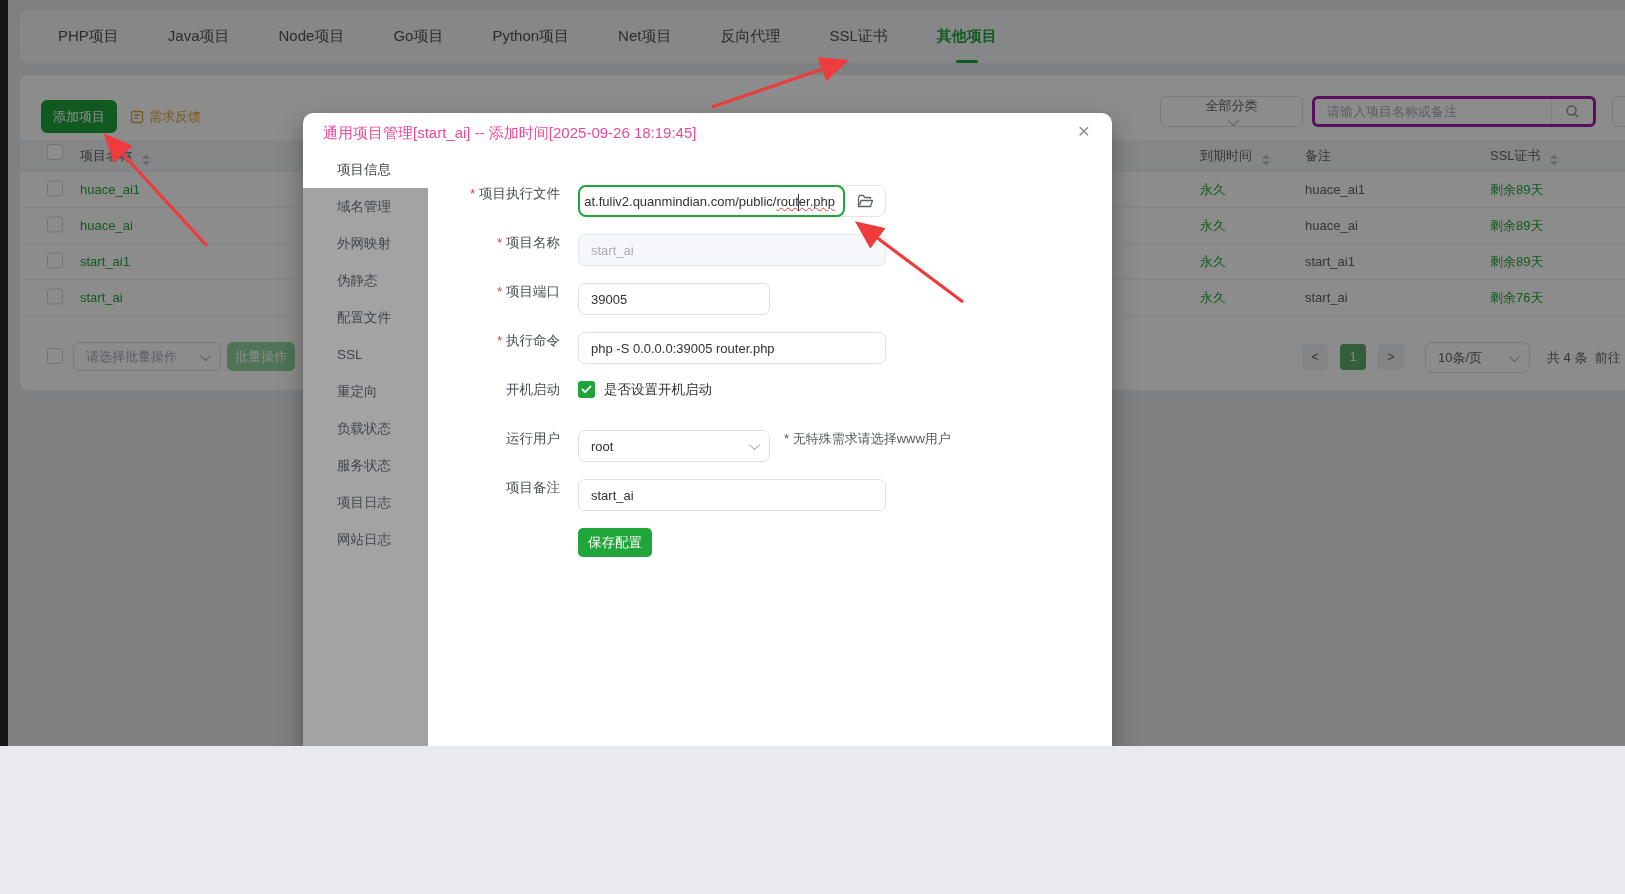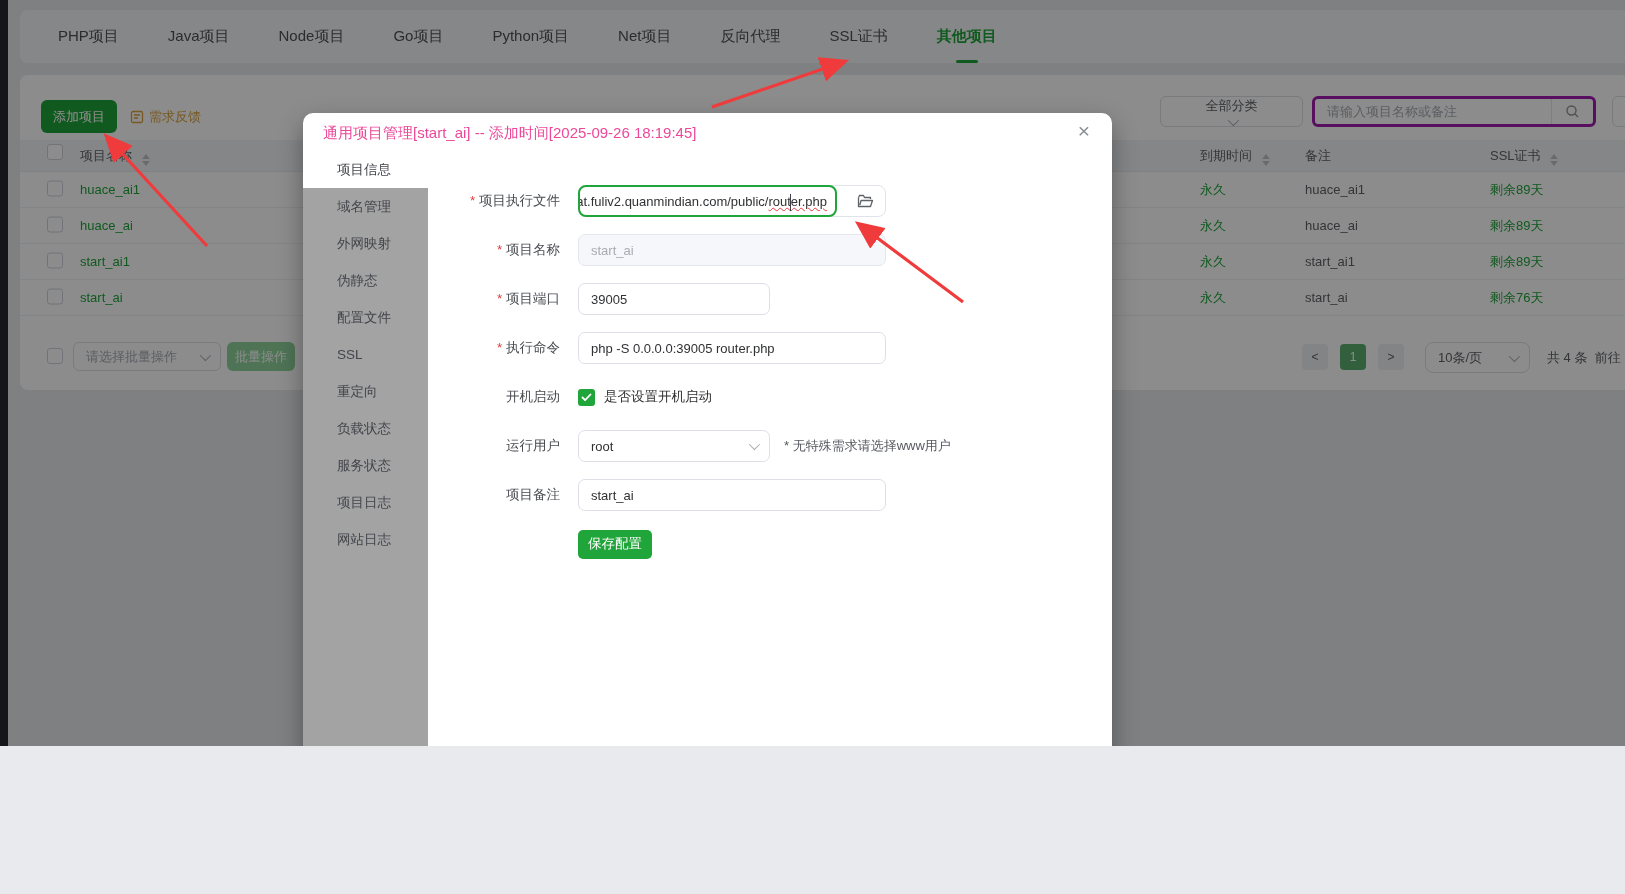--- a/index.html
+++ b/index.html
@@ -84,29 +84,29 @@
   #modal { position:absolute; left:303px; top:113px; width:809px; height:760px; background:#fff;
            border-radius:10px; z-index:20; overflow:hidden; box-shadow:0 10px 24px rgba(0,0,0,.35); }
   #modal-title { position:absolute; left:20px; top:0; height:38px; line-height:40px; font-size:15px; color:#ec4899; }
   #modal-close { position:absolute; right:16px; top:6px; width:24px; height:24px; display:flex;
                  align-items:center; justify-content:center; font-size:21px; color:#8a8d93; cursor:pointer; }
   #modal-menu { position:absolute; left:0; top:38px; bottom:0; width:125px; background:#a3a3a3; }
   .menu-item { height:37px; line-height:37px; padding-left:34px; font-size:13.5px; color:#42454a; cursor:pointer; white-space:nowrap; }
   .menu-item.active { background:#fff; }
 
   #modal-form { position:absolute; left:125px; top:38px; right:0; bottom:0; padding-top:34px; }
-  .f-row { display:flex; align-items:center; height:32px; margin-bottom:17px; }
+  .f-row { display:flex; height:32px; margin-bottom:17px; }
   .f-label { width:150px; text-align:right; padding-right:18px; font-size:13.5px; color:#4a4d52; white-space:nowrap; }
   .f-label.required::before { content:"* "; color:#e03e3e; }
   .inp { height:32px; border:1px solid #dcdfe6; border-radius:7px; padding:0 12px; font-size:13px;
          color:#303133; background:#fff; outline:none; font-family:inherit; }
   .w-full { width:308px; } .w-half { width:192px; }
   .inp:disabled { background:#f5f7fa; color:#a8abb2; border-color:#e4e7ed; }
 
-  #exec-group { width:308px; height:32px; border:1px solid #e0e3e9; border-radius:8px; display:flex;gap:8px; }
+  #exec-group { width:308px; height:32px; border:1px solid #e0e3e9; border-radius:8px; display:flex; }
   #exec-input { flex:1; margin:-1px 0 -1px -1px; border:2px solid #20a53a; border-radius:8px;
                 display:flex; align-items:center; justify-content:flex-end; overflow:hidden;
                 padding:0 8px; font-size:13px; color:#303133; white-space:nowrap; position:relative; background:#fff; }
   #exec-input .misspelled { text-decoration:underline; text-decoration-style:wavy; text-decoration-color:#e23b3b; text-decoration-thickness:1px; }
   #exec-caret { position:absolute; right:44px; top:7px; width:1.5px; height:17px; background:#3c3f45; }
   #folder-btn { width:40px; display:flex; align-items:center; justify-content:center; cursor:pointer; }
 
   #user-select { width:192px; height:32px; border-radius:7px; color:#303133; }
   .hint { margin-left:14px; font-size:13px; color:#55585e; }
   .cb-green { width:17px; height:17px; background:#20a53a; border-radius:3px; display:flex;

